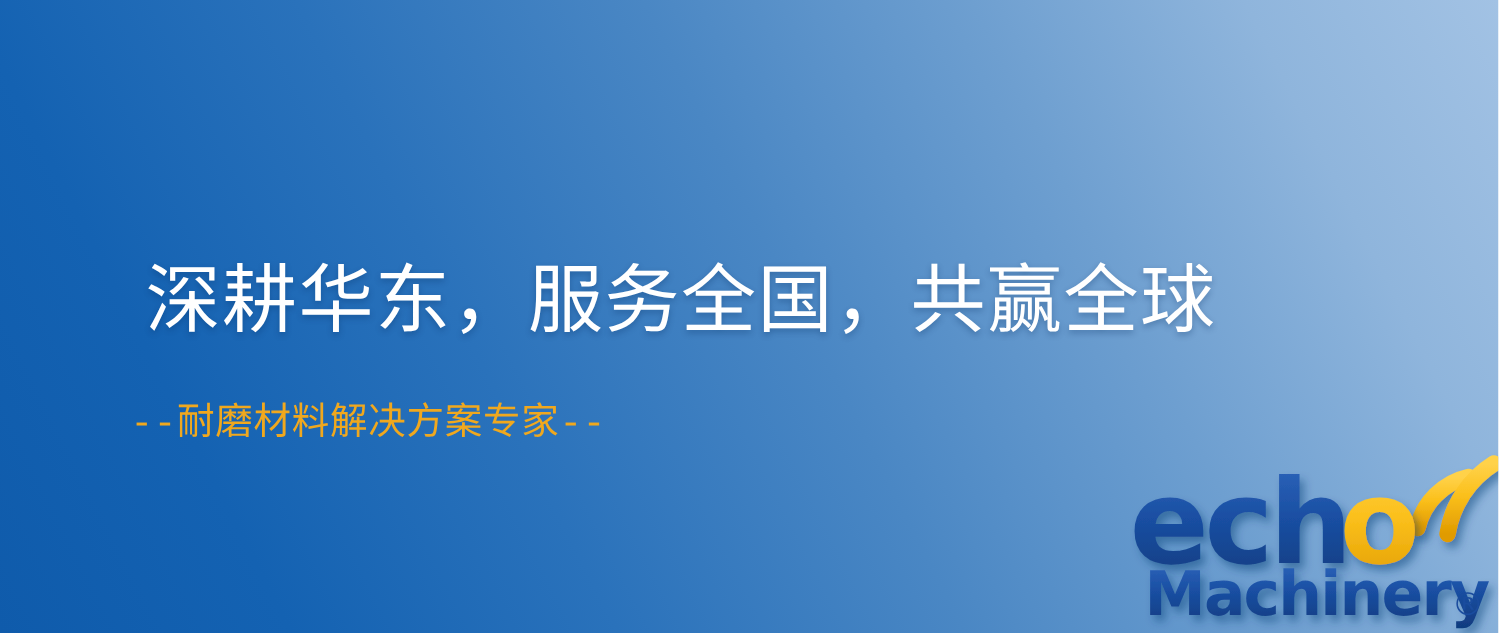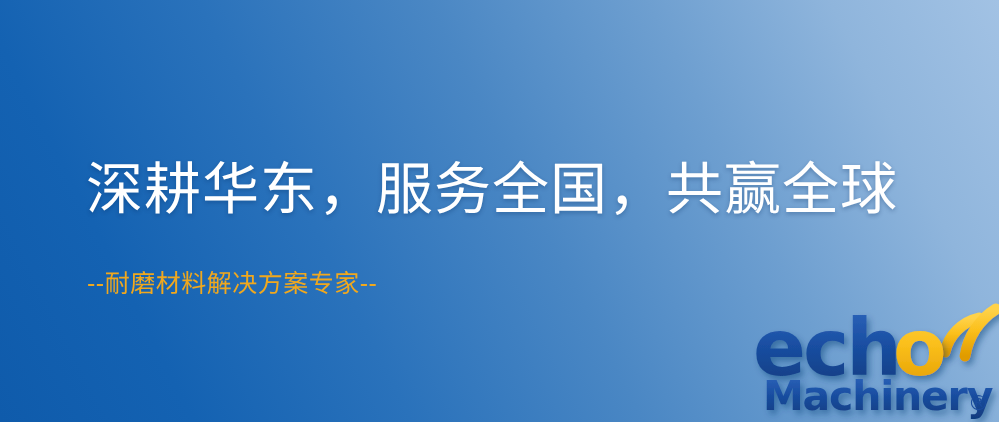--- a/index.html
+++ b/index.html
@@ -24,38 +24,38 @@
         #6e9fd0 71%,
         #8fb5dc 86%,
         #a2c2e4 100%);
   }
 
   
   #headline {
     position: absolute;
     left: 86px;
     top: 152px;
-    margin: 0;
+    margin: 11px;
     font-family: "DejaVu Serif", "Liberation Serif", serif;
     font-weight: 400;
-    font-size: 57px;
+    font-size: 50px;
     line-height: 74px;
     letter-spacing: 1px;
     color: #ffffff;
     white-space: nowrap;
     text-shadow: 0 2px 4px rgba(0, 40, 90, 0.30);
   }
 
   
   #subtitle {
     position: absolute;
     left: 87px;
     top: 267px;
     margin: 0;
-    font-family: Liberation Sans, sans-serif;
+    font-family: Liberation Mono, monospace;
     font-weight: 400;
     font-size: 25px;
     line-height: 32px;
     letter-spacing: 0.5px;
     color: #f0a81e;
     white-space: nowrap;
   }
 
   
   #logo {

